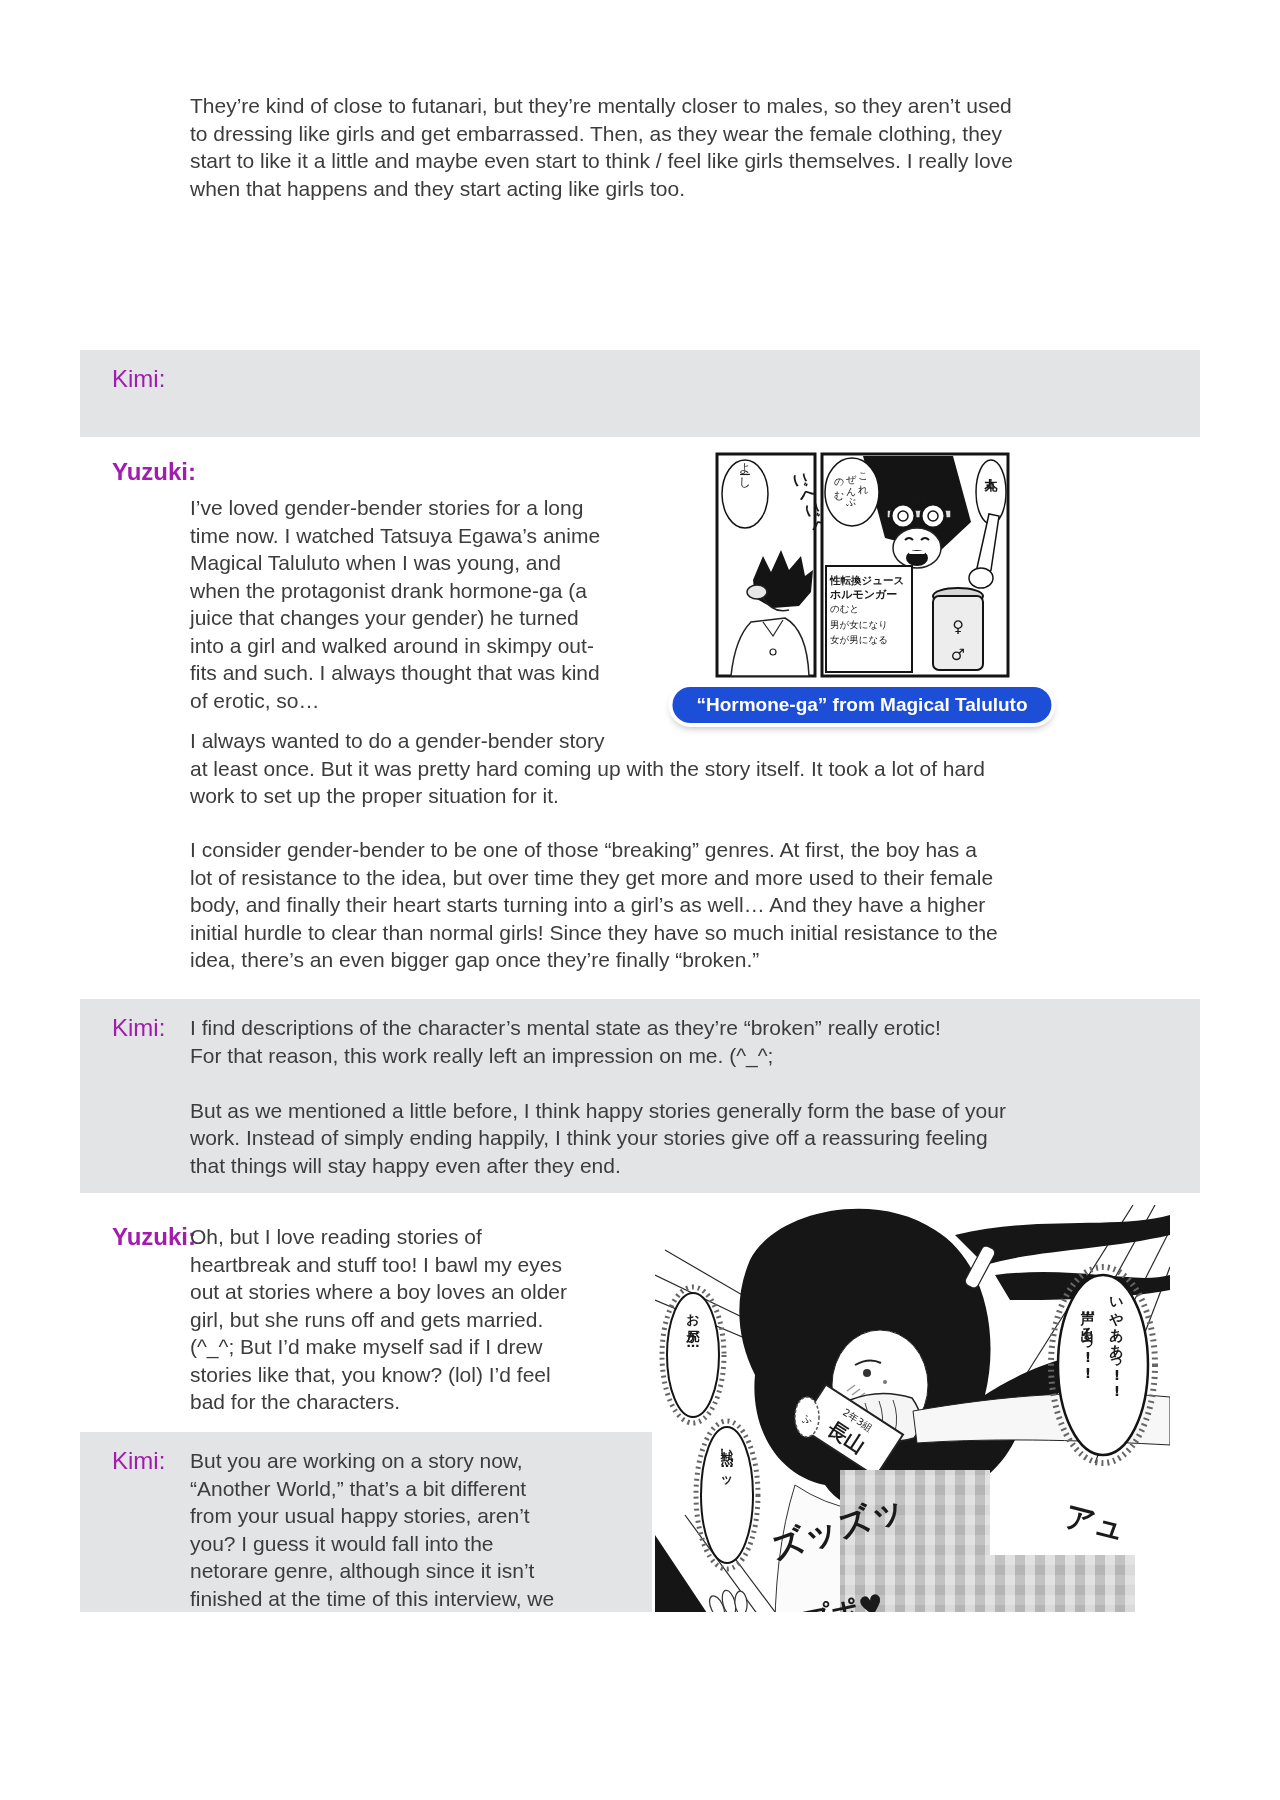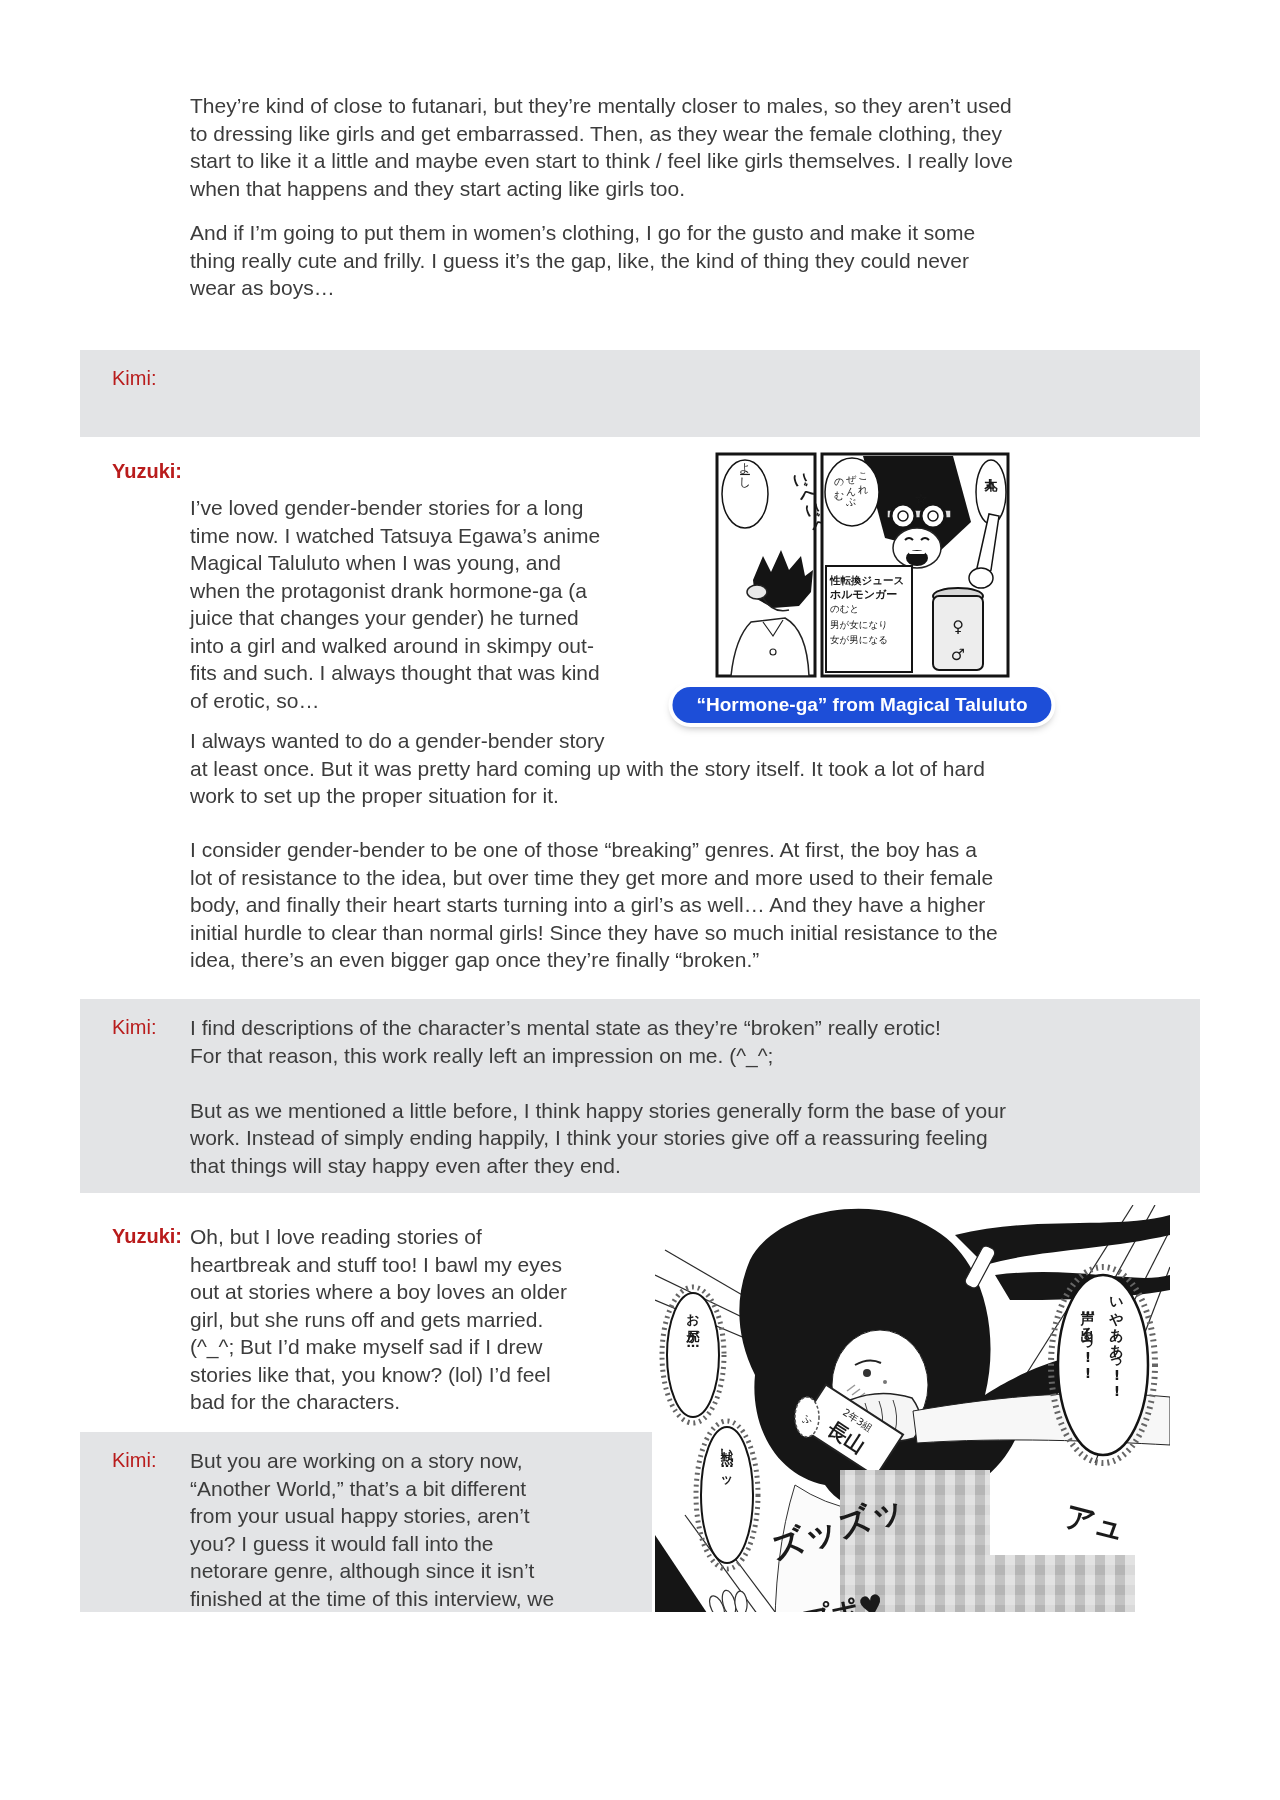--- a/index.html
+++ b/index.html
@@ -7,21 +7,21 @@
     position:relative; width:1280px; height:1612px; overflow:hidden;
     background:#ffffff; color:#3c3c3c;
     font-family:"Liberation Sans", sans-serif;
   }
   .para {
     position:absolute; font-size:21px; line-height:27.5px;
     white-space:pre-line; color:#3c3c3c;
   }
   .band { position:absolute; left:80px; background:#e3e4e6; }
   .speaker {
-    position:absolute; font-size:20px; line-height:27.5px; color:#b91c1c;
+    position:absolute; font-size:24px; line-height:27.5px; color:#a21caf;
   }
   .band .speaker { left:32px; top:15px; }
   .band .band-text {
     position:absolute; left:110px; top:15px;
     font-size:21px; line-height:27.5px; white-space:pre-line;
   }
   .speaker-floating { left:112px;font-weight:bold; }
   .figure { position:absolute; }
   .figure svg { display:block; }
   .badge {
@@ -37,23 +37,20 @@
 </head>
 <body>
 
 <div class="page">
 
   <div class="para" style="left:190px; top:92px; width:900px;">They’re kind of close to futanari, but they’re mentally closer to males, so they aren’t used
 to dressing like girls and get embarrassed. Then, as they wear the female clothing, they
 start to like it a little and maybe even start to think / feel like girls themselves. I really love
 when that happens and they start acting like girls too.</div>
 
-  <div class="para" style="left:190px; top:219px; width:900px;">And if I’m going to put them in women’s clothing, I go for the gusto and make it some
-thing really cute and frilly. I guess it’s the gap, like, the kind of thing they could never
-wear as boys…</div>
 
   <div class="band" style="top:350px; width:1120px; height:87px;">
     <span class="speaker">Kimi:</span>
   </div>
 
   <span class="speaker speaker-floating" style="top:458px;">Yuzuki:</span>
   <div class="para" style="left:190px; top:458px; width:470px;margin-top:36px;">I’ve loved gender-bender stories for a long
 time now. I watched Tatsuya Egawa’s anime
 Magical Taluluto when I was young, and
 when the protagonist drank hormone-ga (a

